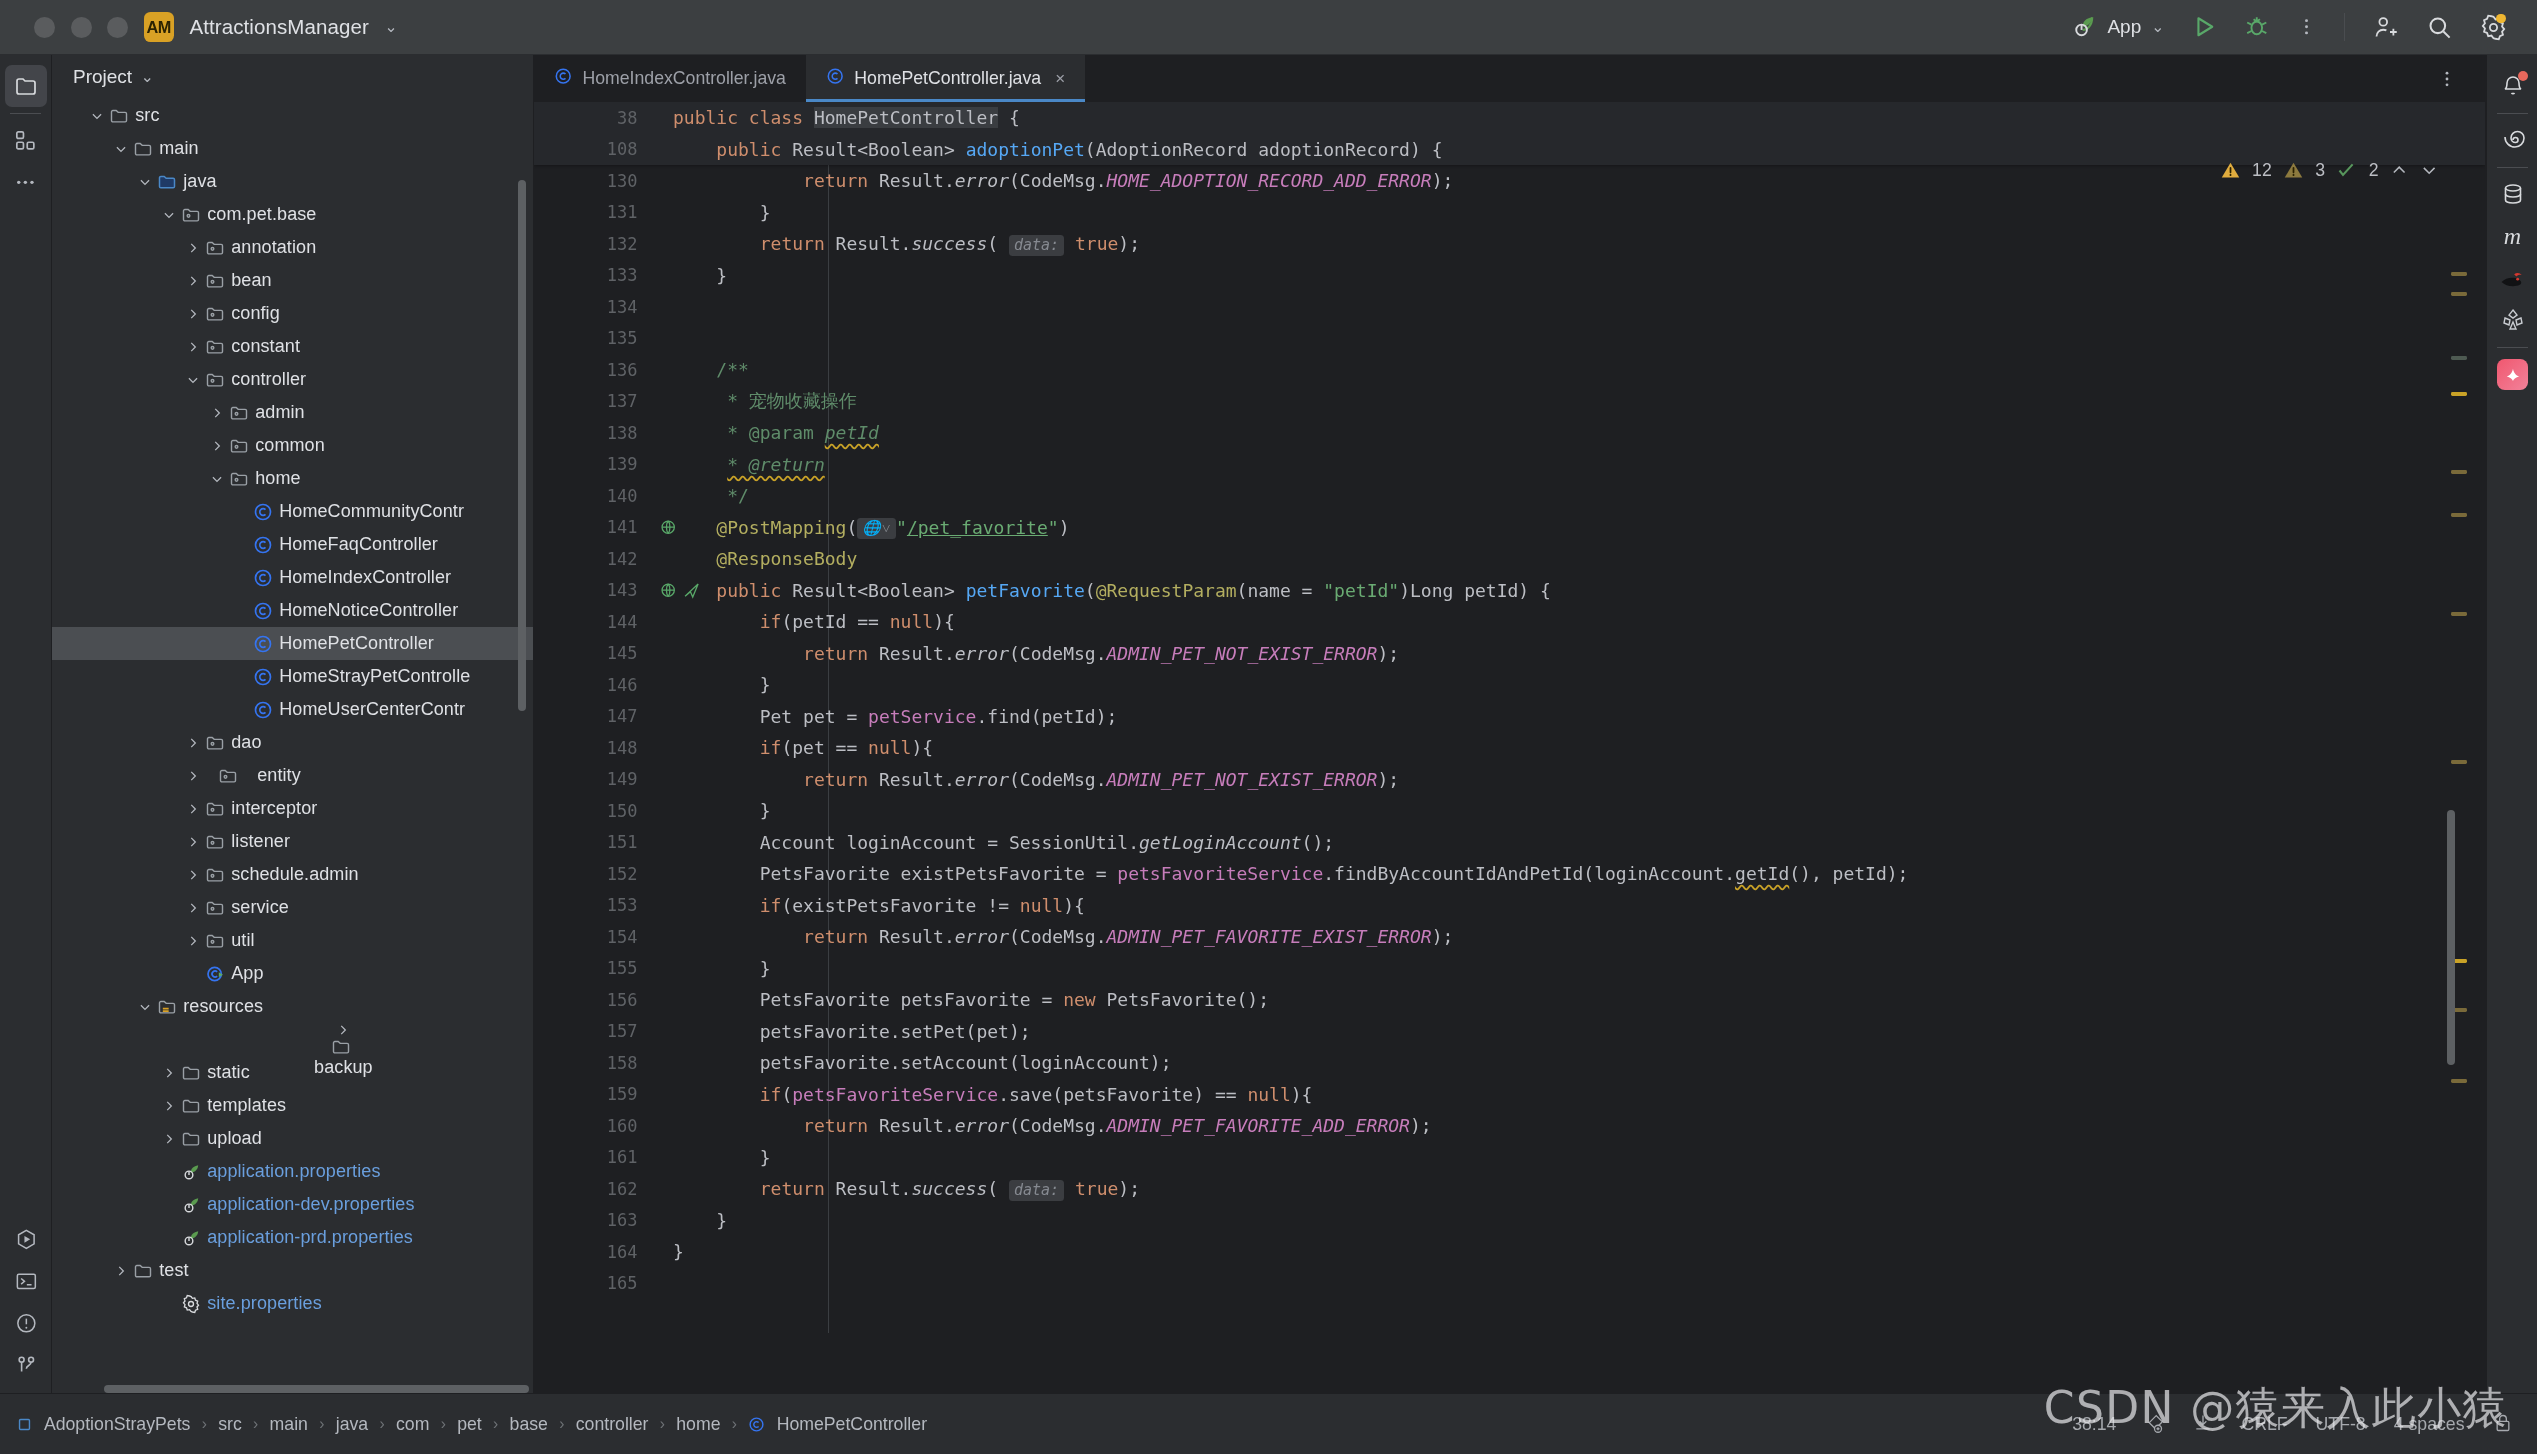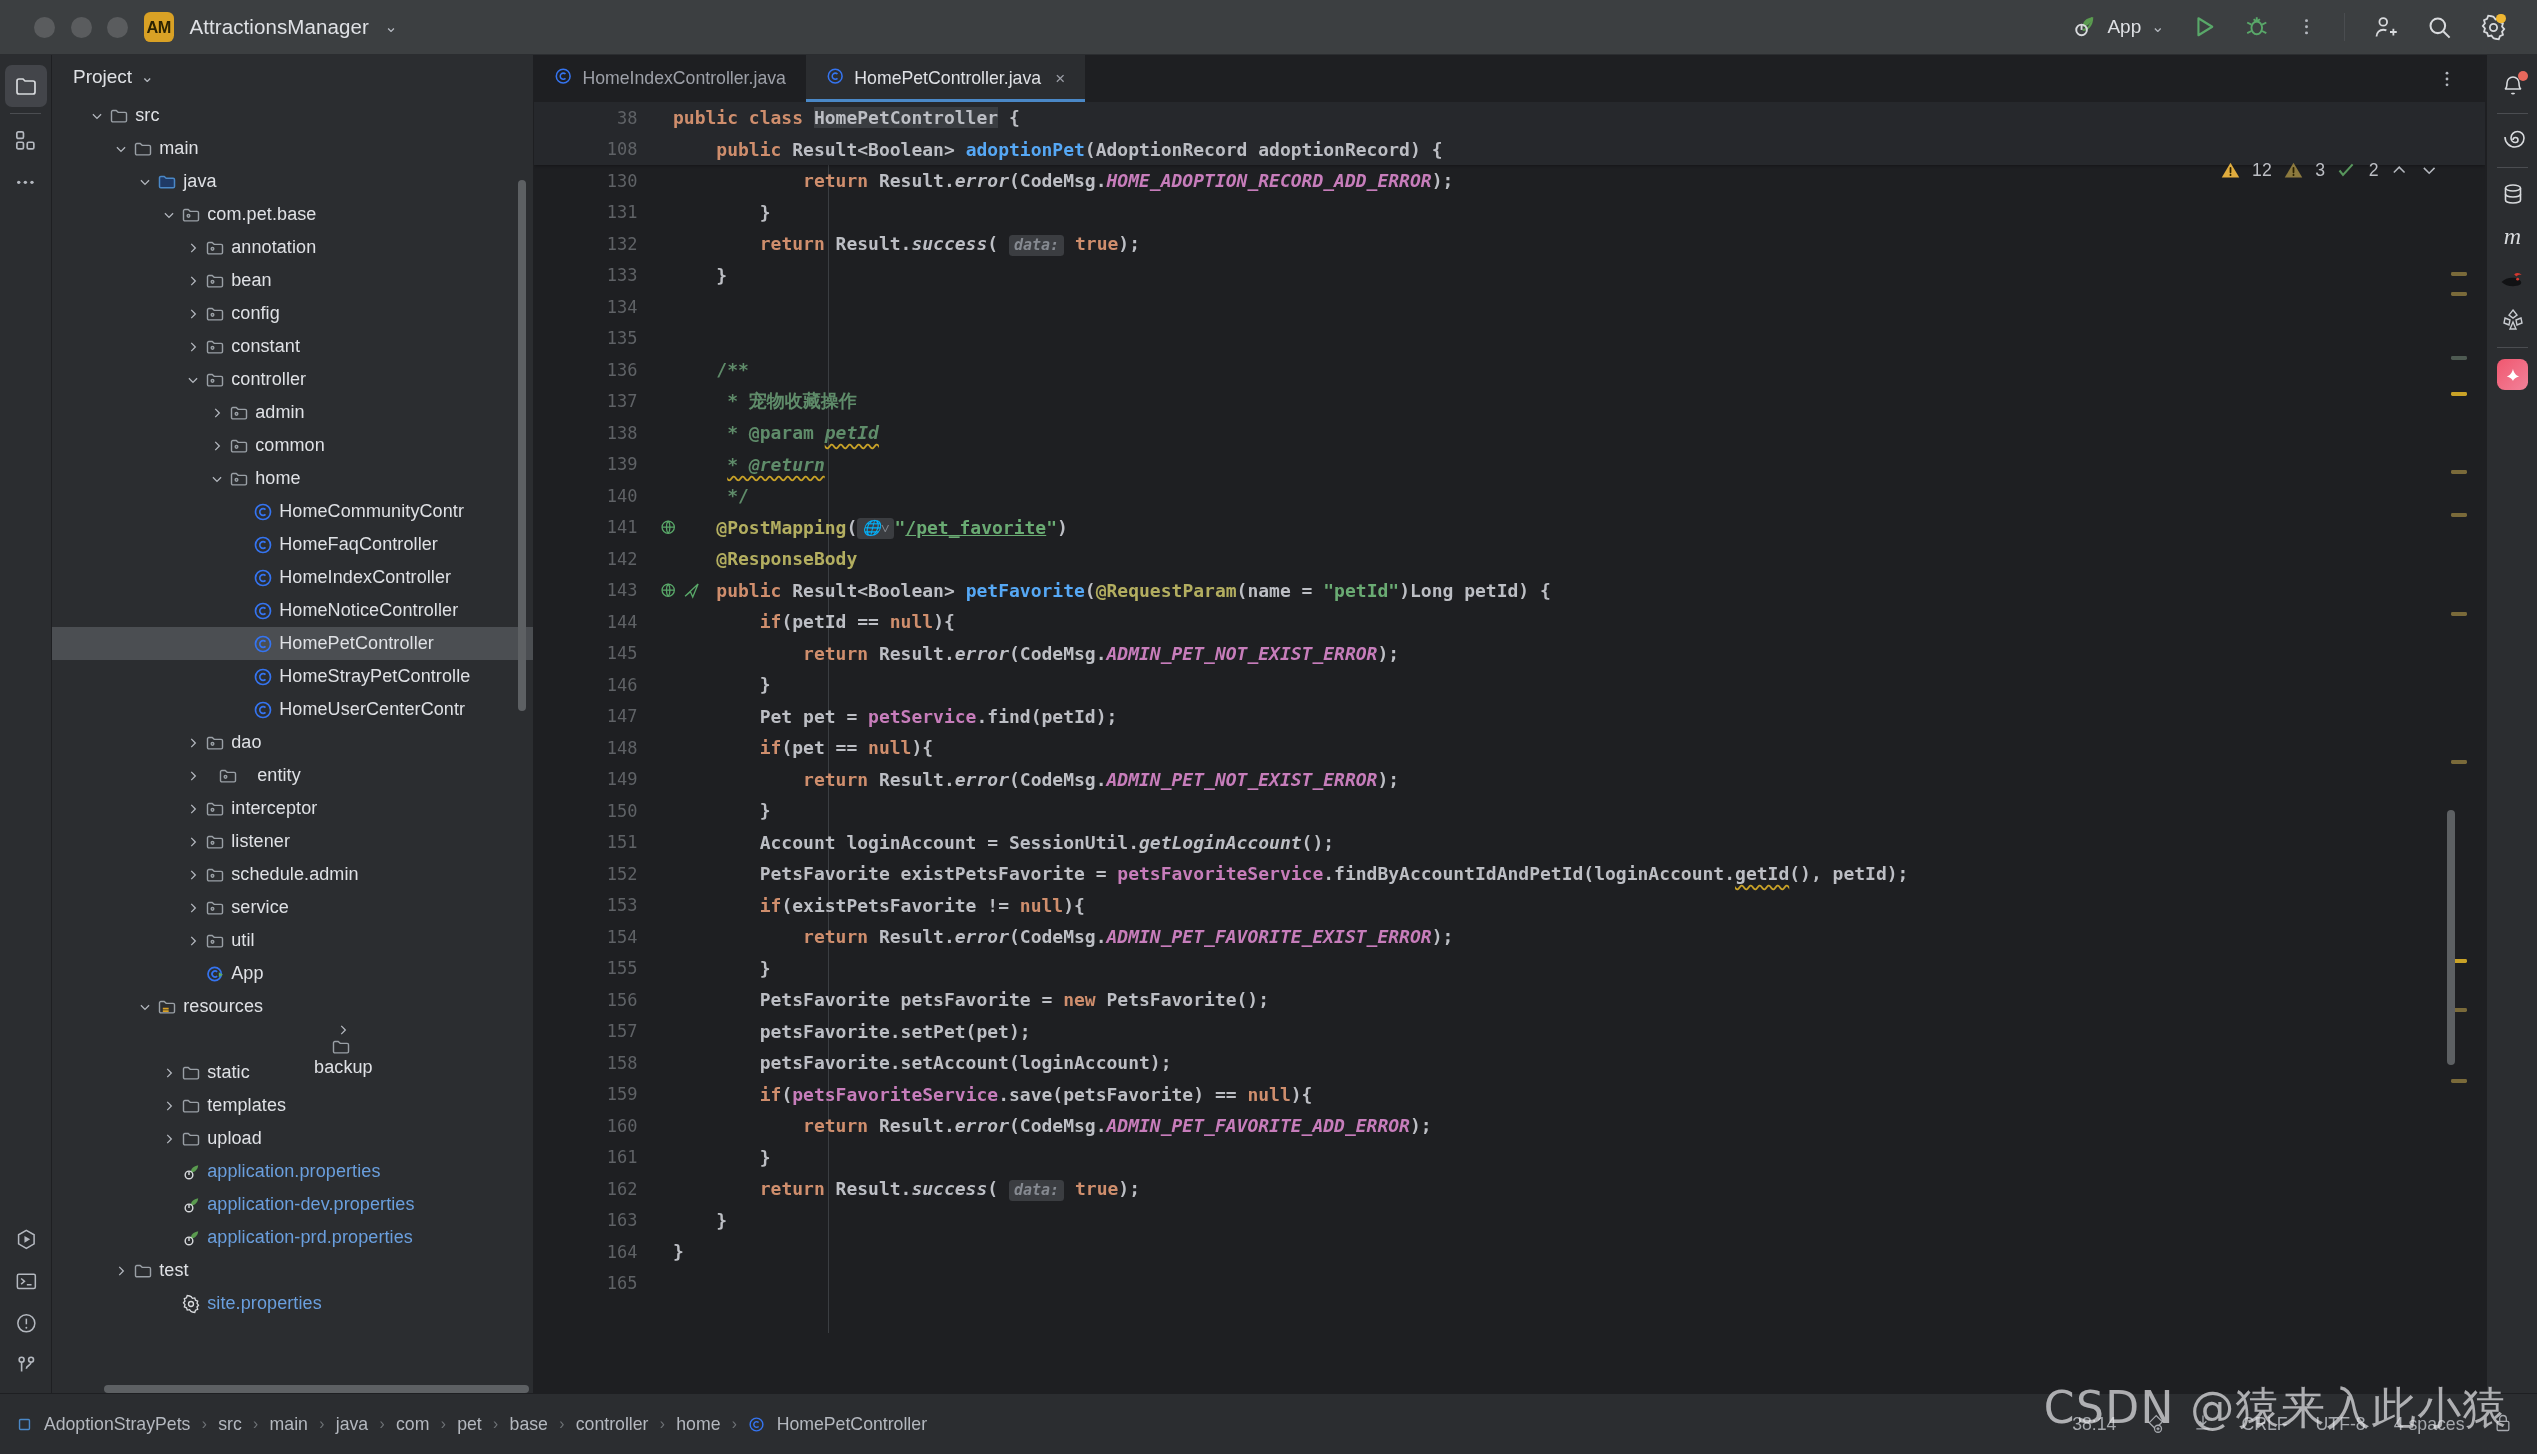--- a/index.html
+++ b/index.html
@@ -120,21 +120,21 @@
     height: 31.5px; display: flex; align-items: center;
     font-family: "DejaVu Sans Mono", monospace; font-size: 18px;
     white-space: pre; position: relative;
   }
   .lnum {
     width: 119px; flex: none; text-align: right; padding-right: 15.6px;
     color: #5f6266; font-size: 17px;
     font-family: "DejaVu Sans Mono", monospace;
   }
   .gutter-ic { position: absolute; left: 125px; display: flex; gap: 4.2px; align-items: center; }
-  .code-txt { padding-left: 20px; color: #bcbec4; font-weight: bold; }
+  .code-txt { padding-left: 20px; color: #bcbec4; }
 
   .scroll-lines { position: absolute; left: 0; top: 63px; width: 1951px; }
 
   
   .kw   { color: #cf8e6d; }
   .fn   { color: #56a8f5; }
   .str  { color: #6aab73; }
   .doc  { color: #5f8c6a; }
   .const{ color: #c77dbb; font-style: italic; }
   .fld  { color: #c77dbb; }

